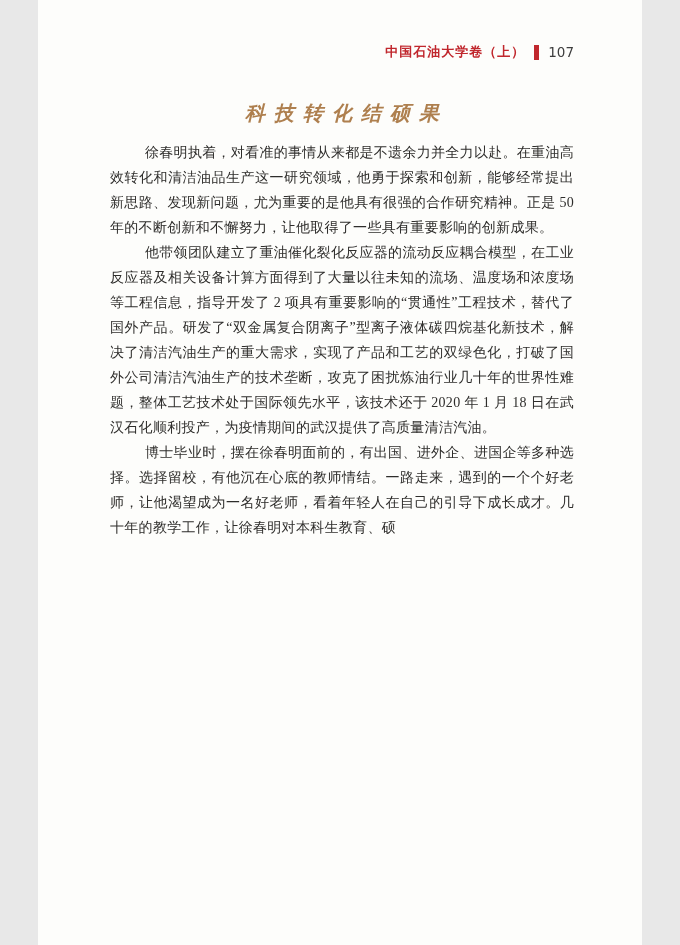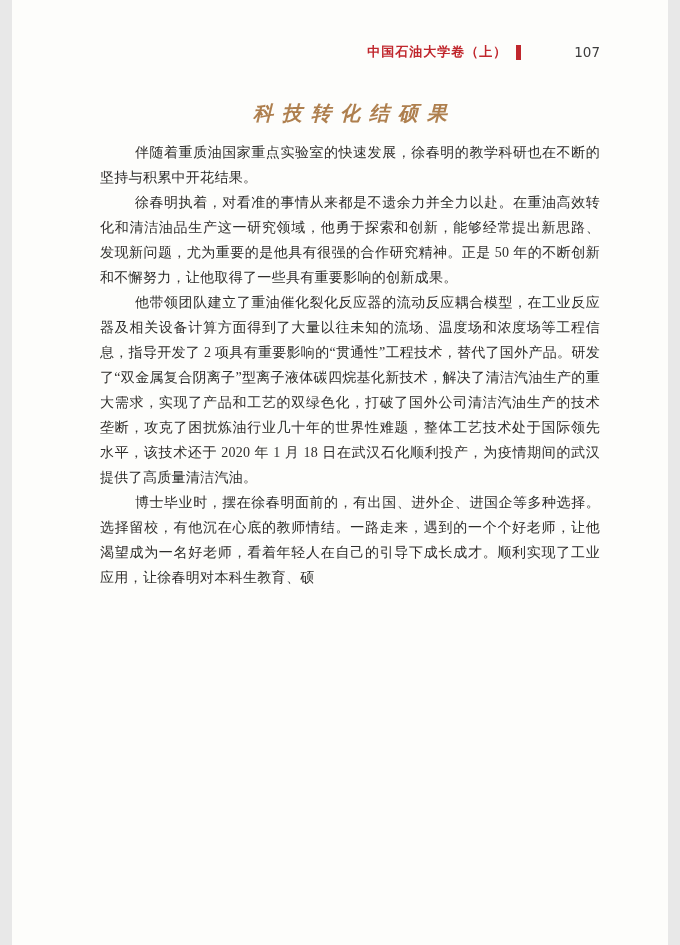--- a/index.html
+++ b/index.html
@@ -1,18 +1,18 @@
 <!DOCTYPE html>
 <html lang="zh" style="--header-red: #c0272d; --heading-brown: #ae7f4e;"><head>
 <meta charset="utf-8">
 <style>
   html, body { margin: 0; padding: 0; background: #e8e8e8; }
   .page {
     position: relative;
-    width: 656px;
+    width: 604px;
     height: 945px;
     margin: 0 auto;
     background: #fdfdfb;
     overflow: hidden;
     font-family: "Liberation Serif", "DejaVu Serif", serif;
   }
   .page-header {
     position: absolute;
     top: 44px;
     right: 68px;
@@ -31,25 +31,23 @@
     display: inline-block;
     width: 5px;
     height: 15px;
     background: var(--header-red, #c0272d);
   }
   .page-number {
     color: #3d3d3d;
     font-size: 13.5px;
     font-family: "DejaVu Sans", sans-serif;
     line-height: 16px;
-    margin-left: 44px;
   }
   .content {
     padding: 99px 68px 0 72px;
-    margin-left: 16px;
   }
   .section-heading {
     margin: 0 0 13px 0;
     text-align: center;
     color: var(--heading-brown, #ae7f4e);
     font-size: 20px;
     font-weight: 700;
     font-style: italic;
     letter-spacing: 9px;
     padding-left: 9px; 
@@ -78,24 +76,23 @@
   <header class="page-header">
     <span class="volume-title">中国石油大学卷（上）</span>
     <span class="divider-bar"></span>
     <span class="page-number">107</span>
   </header>
 
   <main class="content">
 
     <section>
       <h2 class="section-heading">科技转化结硕果</h2>
-      <p class="para">伴随着重质油国家重点实验室的快速发展，徐春明的教学科研也在不断的坚持与积累中开花结果。</p>
       <p class="para">徐春明执着，对看准的事情从来都是不遗余力并全力以赴。在重油高效转化和清洁油品生产这一研究领域，他勇于探索和创新，能够经常提出新思路、发现新问题，尤为重要的是他具有很强的合作研究精神。正是 50 年的不断创新和不懈努力，让他取得了一些具有重要影响的创新成果。</p>
       <p class="para">他带领团队建立了重油催化裂化反应器的流动反应耦合模型，在工业反应器及相关设备计算方面得到了大量以往未知的流场、温度场和浓度场等工程信息，指导开发了 2 项具有重要影响的“贯通性”工程技术，替代了国外产品。研发了“双金属复合阴离子”型离子液体碳四烷基化新技术，解决了清洁汽油生产的重大需求，实现了产品和工艺的双绿色化，打破了国外公司清洁汽油生产的技术垄断，攻克了困扰炼油行业几十年的世界性难题，整体工艺技术处于国际领先水平，该技术还于 2020 年 1 月 18 日在武汉石化顺利投产，为疫情期间的武汉提供了高质量清洁汽油。</p>
     </section>
 
     <section>
-      <p class="para">博士毕业时，摆在徐春明面前的，有出国、进外企、进国企等多种选择。选择留校，有他沉在心底的教师情结。一路走来，遇到的一个个好老师，让他渴望成为一名好老师，看着年轻人在自己的引导下成长成才。顺利实现了工业应用，让徐春明对本科生教育、硕</p>
+      <p class="para">博士毕业时，摆在徐春明面前的，有出国、进外企、进国企等多种选择。选择留校，有他沉在心底的教师情结。一路走来，遇到的一个个好老师，让他渴望成为一名好老师，看着年轻人在自己的引导下成长成才。几十年的教学工作，让徐春明对本科生教育、硕</p>
     </section>
 
   </main>
 
 </div>
 
 </body></html>

